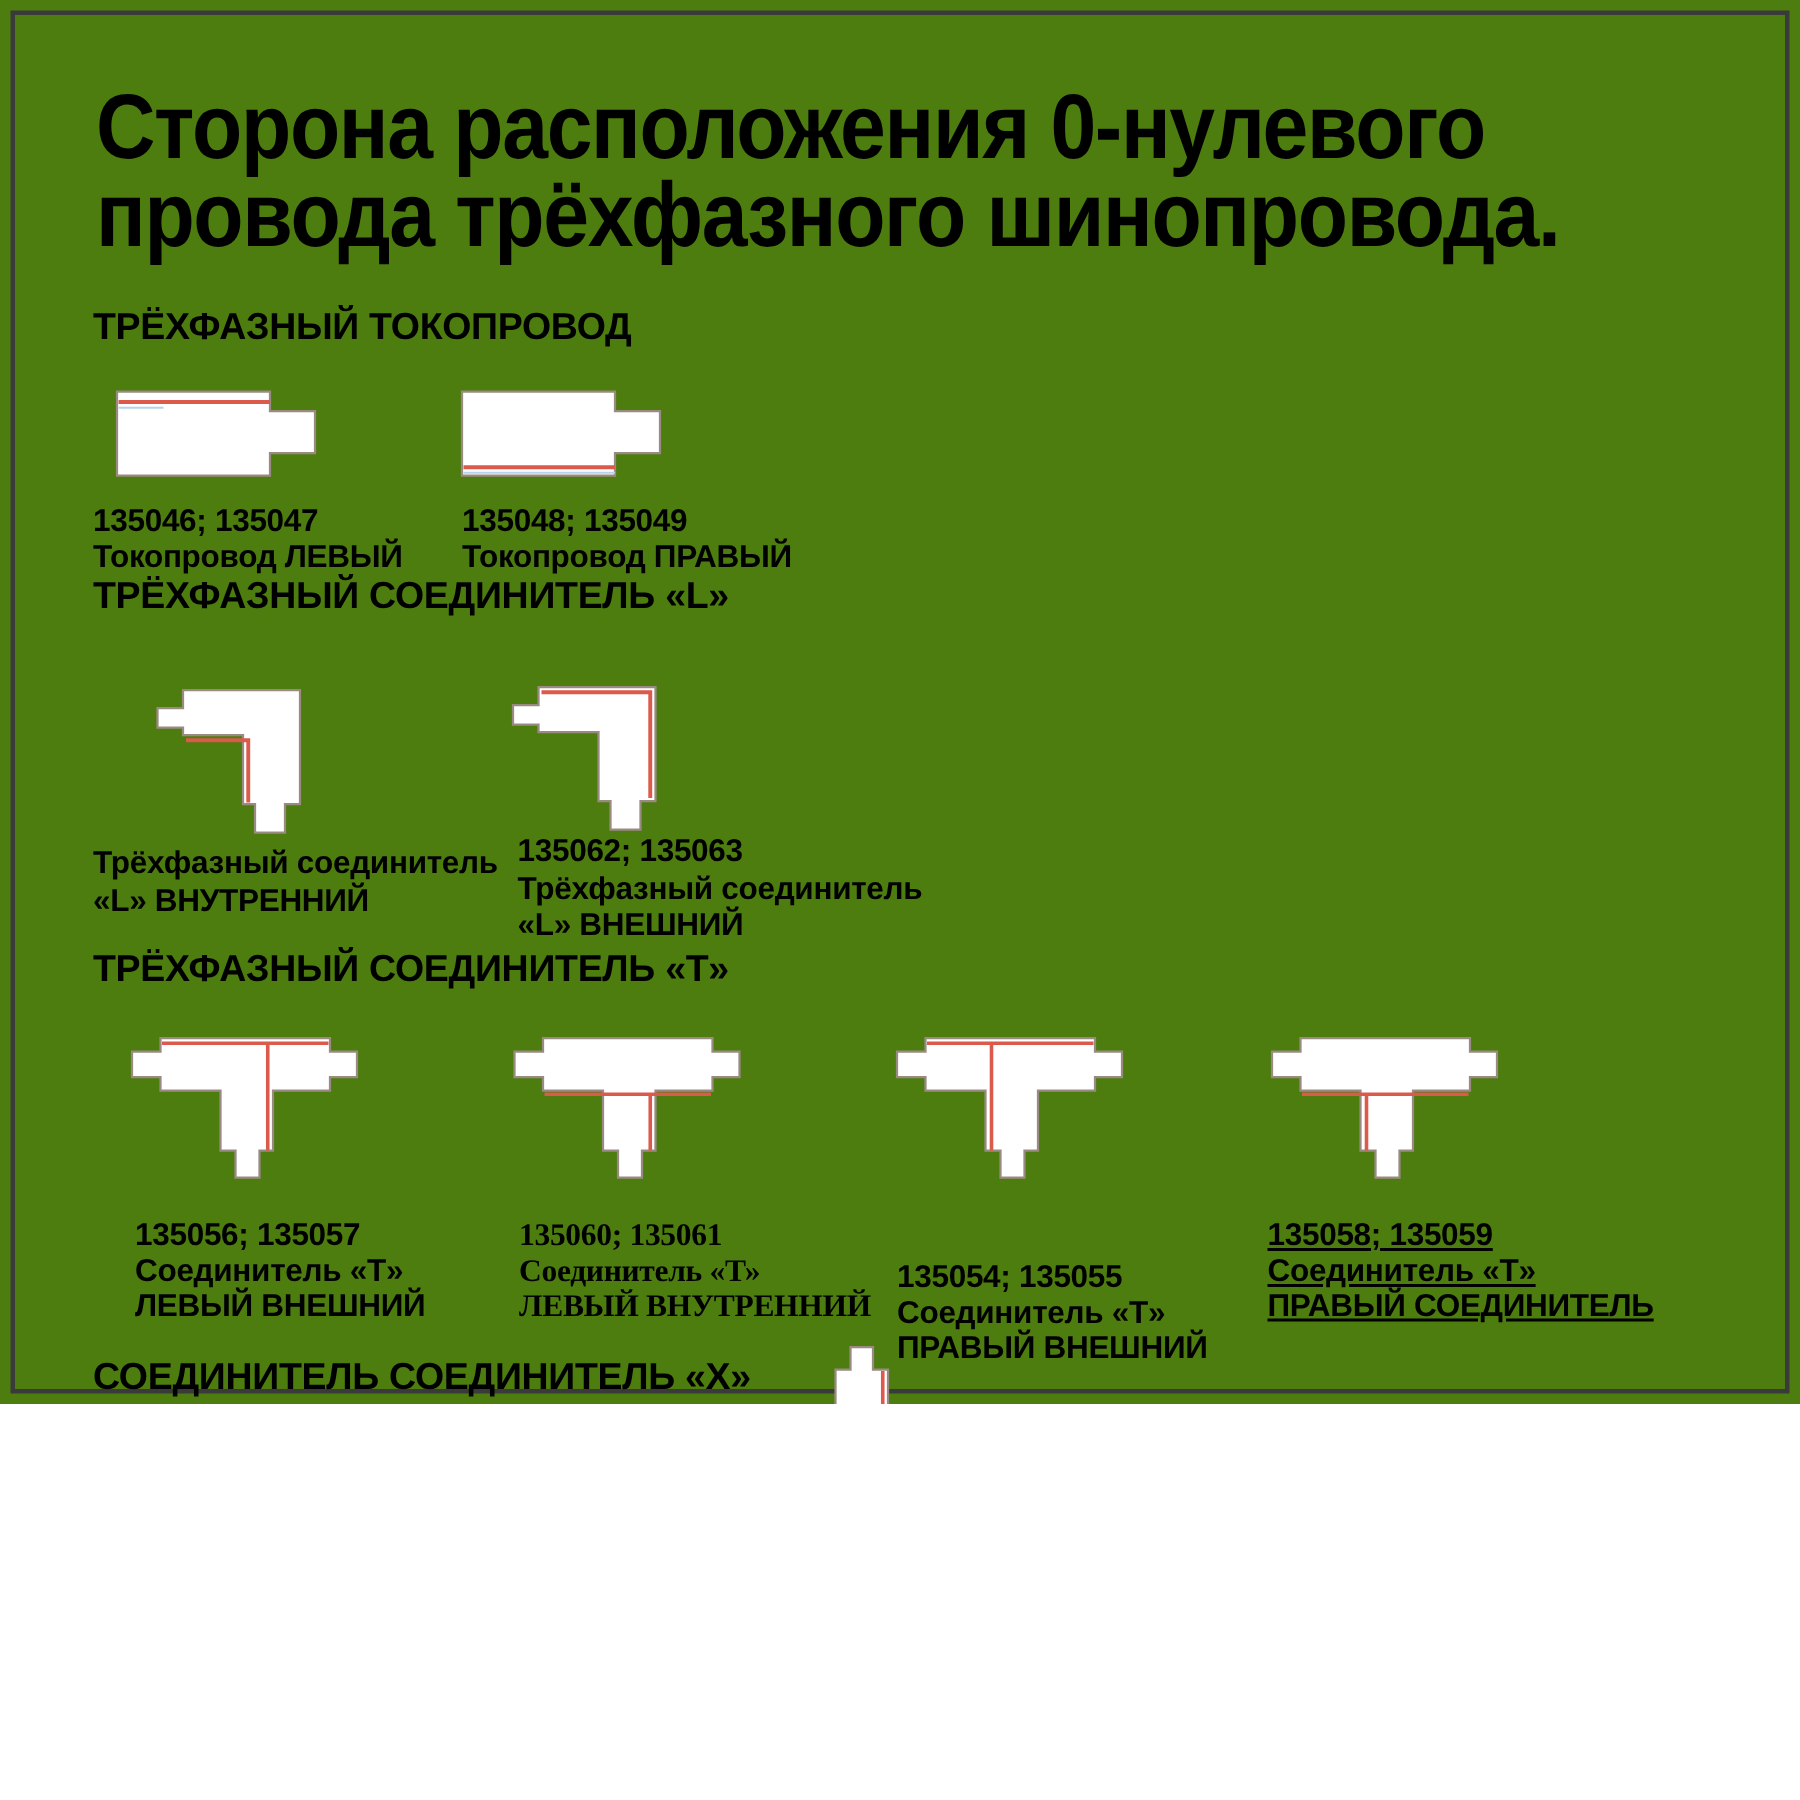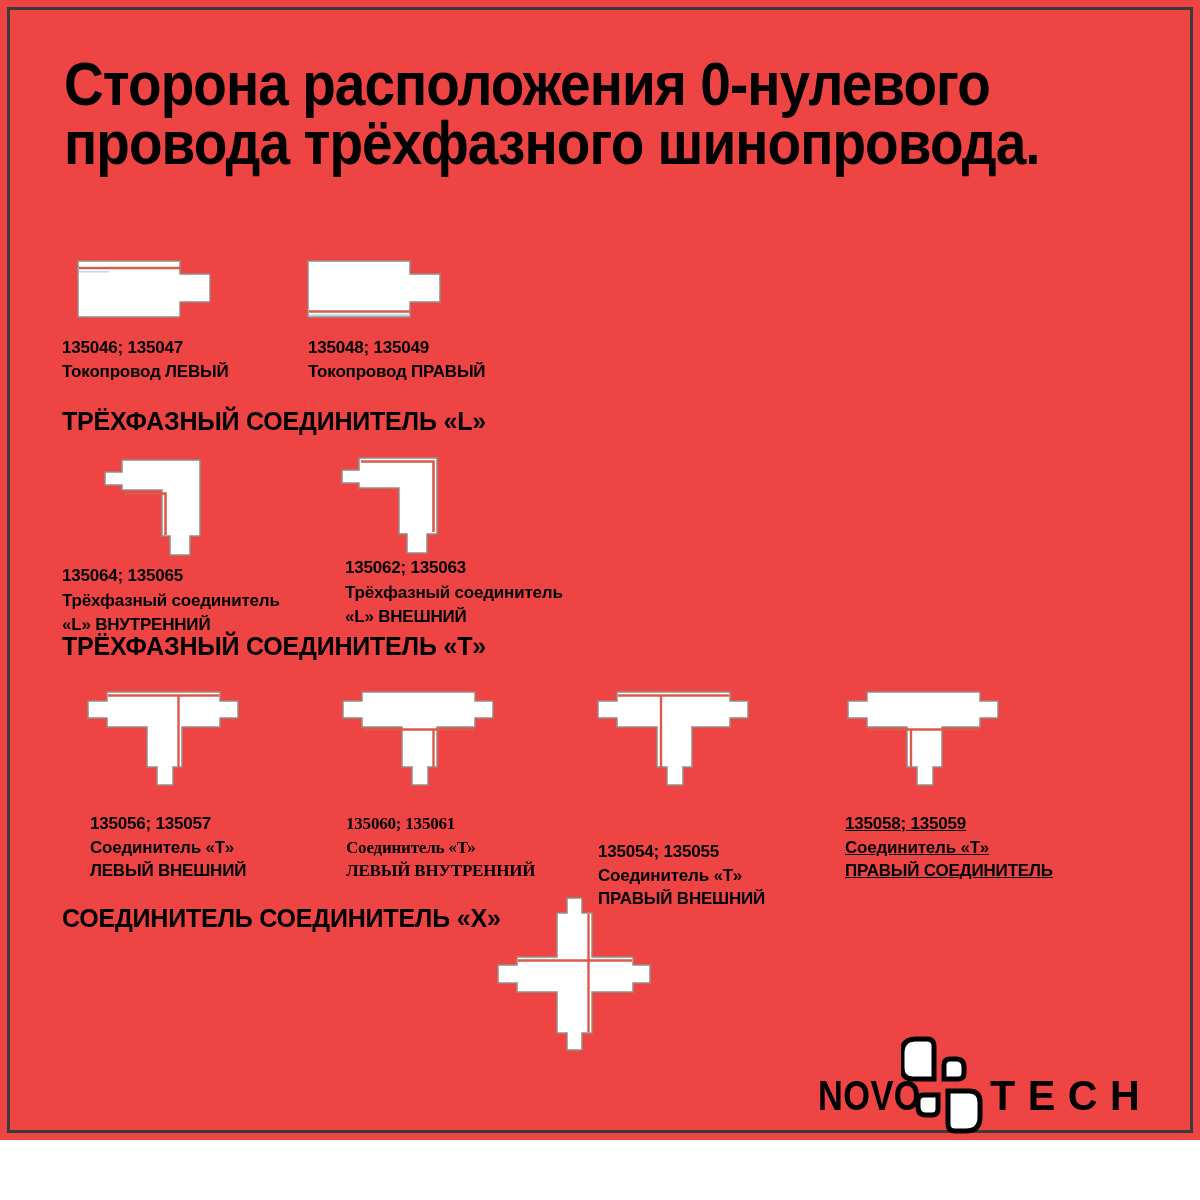--- a/index.html
+++ b/index.html
@@ -1,39 +1,40 @@
 <!DOCTYPE html>
 <html><head>
 <meta charset="utf-8">
 <style>
   html,body{margin:0;padding:0;background:#fff;}
-  .page{position:relative;width:1200px;height:1140px;background:#ef4444;overflow:hidden;
+  .page{position:relative;width:1200px;height:936px;background:#4d7c0f;overflow:hidden;
         font-family:"Liberation Sans",sans-serif;color:#000;}
   .frame{position:absolute;inset:7px;border:3px solid #3a3a3a;pointer-events:none;}
   .abs{position:absolute;}
   .title{font-weight:bold;font-size:61px;line-height:59px;letter-spacing:-1px;
          transform:scaleX(0.90);transform-origin:left top;white-space:nowrap;}
   .h{font-weight:bold;font-size:25px;white-space:nowrap;letter-spacing:-0.2px;}
-  .lbl{font-weight:bold;font-size:17px;line-height:23.5px;white-space:nowrap;letter-spacing:-0.2px;}
+  .lbl{font-weight:bold;font-size:21px;line-height:23.5px;white-space:nowrap;letter-spacing:-0.2px;}
   .brand{font-weight:bold;font-size:43px;line-height:43px;white-space:nowrap;}
   .novo{transform:scaleX(0.80);transform-origin:left top;letter-spacing:0.5px;}
   .tech{letter-spacing:13px;transform:scaleX(0.96);transform-origin:left top;}
   svg{display:block;}
 </style>
 </head>
 <body>
 
 <div class="page">
   <div class="frame"></div>
 
   <div class="abs title" style="left:64px;top:55px;">
     <div>Сторона расположения 0-нулевого</div>
     <div>провода трёхфазного шинопровода.</div>
   </div>
 
+  <div class="abs h" style="left:62px;top:204px;">ТРЁХФАЗНЫЙ ТОКОПРОВОД</div>
 
   <svg class="abs" style="left:75px;top:258px;" width="140" height="64" viewBox="0 0 140 64">
     <path d="M3,3 H105 V16 H135 V44 H105 V59 H3 Z" fill="#ffffff" stroke="#9A8B82" stroke-width="1.5"></path>
     <line x1="4" y1="10" x2="105" y2="10" stroke="#DC5A4C" stroke-width="2.6"></line>
     <line x1="4" y1="13.8" x2="34" y2="13.8" stroke="#B5D4E8" stroke-width="1.4"></line>
   </svg>
 
   <svg class="abs" style="left:305px;top:258px;" width="140" height="64" viewBox="0 0 140 64">
     <path d="M3,3 H105 V16 H135 V44 H105 V59 H3 Z" fill="#ffffff" stroke="#9A8B82" stroke-width="1.5"></path>
     <line x1="4" y1="53.5" x2="105" y2="53.5" stroke="#DC5A4C" stroke-width="2.6"></line>
@@ -42,34 +43,33 @@
 
   <div class="abs lbl" style="left:62px;top:336px;">
     <div>135046; 135047</div>
     <div>Токопровод ЛЕВЫЙ</div>
   </div>
   <div class="abs lbl" style="left:308px;top:336px;">
     <div>135048; 135049</div>
     <div>Токопровод ПРАВЫЙ</div>
   </div>
 
-  <div class="abs h" style="left:62px;top:407px;text-align:right;">ТРЁХФАЗНЫЙ СОЕДИНИТЕЛЬ «L»</div>
+  <div class="abs h" style="left:62px;top:383px;text-align:right;">ТРЁХФАЗНЫЙ СОЕДИНИТЕЛЬ «L»</div>
 
   <svg class="abs" style="left:100px;top:455px;" width="105" height="105" viewBox="0 0 105 105">
     <path d="M22,5 H100 V81 H90 V100 H70 V81 H62 V35 H22 V30 H5 V17 H22 Z" fill="#ffffff" stroke="#9A8B82" stroke-width="1.5"></path>
     <path d="M24,38.5 H65.5 V80" fill="none" stroke="#DC5A4C" stroke-width="2.6"></path>
   </svg>
 
   <svg class="abs" style="left:337px;top:453px;" width="105" height="105" viewBox="0 0 105 105">
     <path d="M22,5 H100 V81 H90 V100 H70 V81 H62 V35 H22 V30 H5 V17 H22 Z" fill="#ffffff" stroke="#9A8B82" stroke-width="1.5"></path>
     <path d="M24,8.5 H96.5 V79" fill="none" stroke="#DC5A4C" stroke-width="2.6"></path>
   </svg>
 
   <div class="abs lbl" style="left:62px;top:564px;line-height:24.5px;">
-    <div>135064; 135065</div>
     <div>Трёхфазный соединитель</div>
     <div>«L» ВНУТРЕННИЙ</div>
   </div>
   <div class="abs lbl" style="left:345px;top:556px;line-height:24.5px;">
     <div>135062; 135063</div>
     <div>Трёхфазный соединитель</div>
     <div>«L» ВНЕШНИЙ</div>
   </div>
 
   <div class="abs h" style="left:62px;top:632px;text-align:center;">ТРЁХФАЗНЫЙ СОЕДИНИТЕЛЬ «Т»</div>

